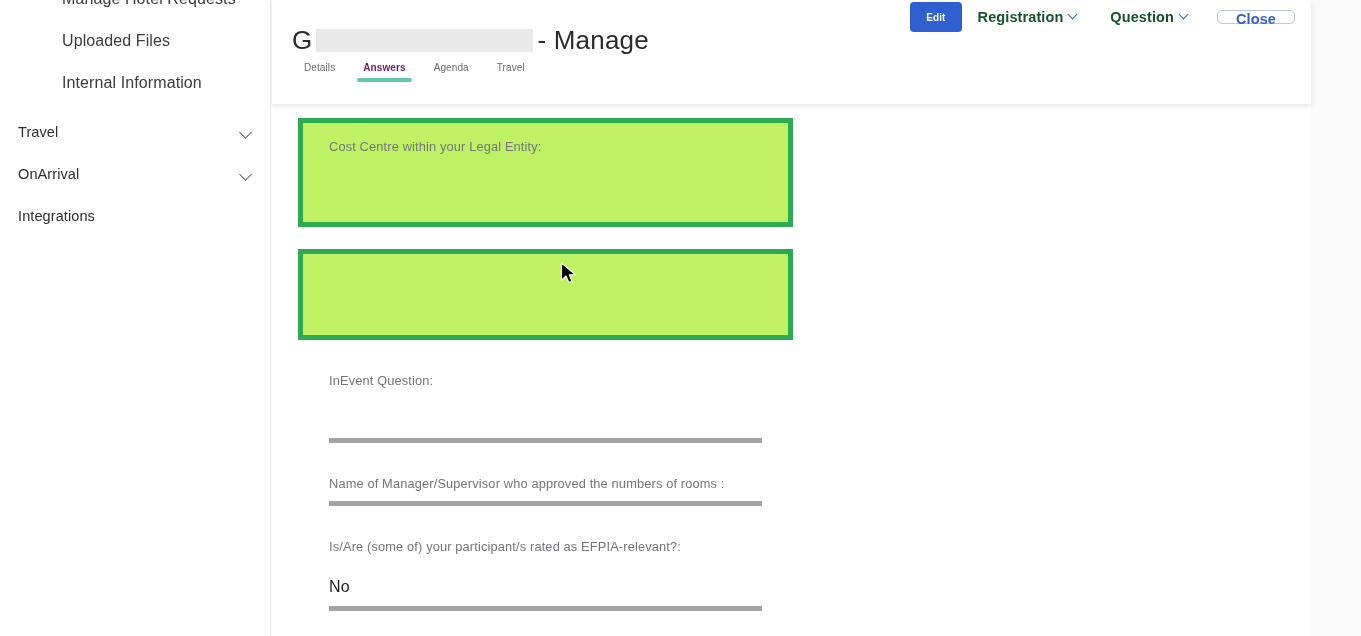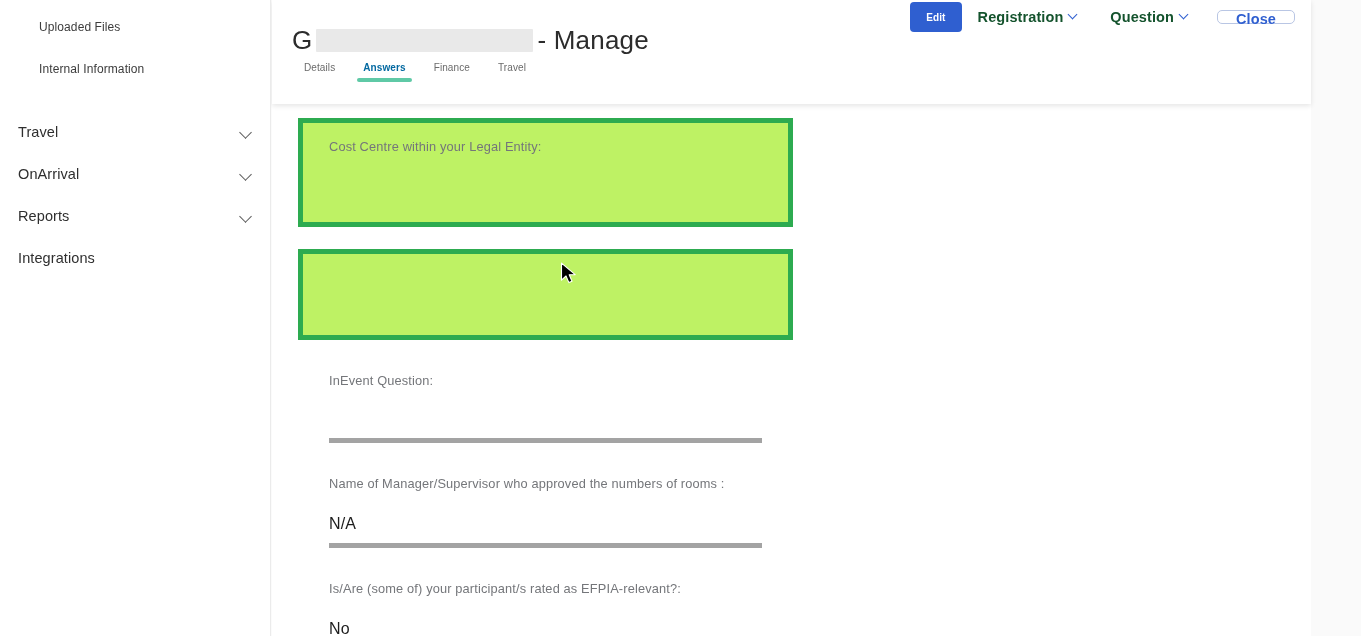--- a/index.html
+++ b/index.html
@@ -32,22 +32,23 @@
   }
   
   #sidebar-scroll {
     position: absolute;
     left: 0; top: -22px;
     width: 271px;
   }
   .nav-sub {
     height: 42px;
     display: flex;
-    padding-left: 39px;
-    font-size: 12px;
+    align-items: center;
+    padding-left: 62px;
+    font-size: 16px;
     color: #3c3c3c;
     letter-spacing: .1px;
     white-space: nowrap;
   }
   .nav-top {
     height: 42px;
     display: flex;
     align-items: center;
     justify-content: space-between;
     padding: 0 18px 0 18px;
@@ -201,21 +202,21 @@
     position: relative;
     font-size: 10px;
     color: #6b6b6b;
     padding: 0 14px 14px 14px;
     cursor: pointer;
     white-space: nowrap;
     letter-spacing: .1px;
   }
   .tab:first-child { padding-left: 12px; }
   .tab.active {
-    color: #0369a1;
+    color: #701a75;
     font-weight: 700;
   }
   .tab.active::after {
     content: "";
     position: absolute;
     left: 8px; right: 8px;
     bottom: 5px;
     height: 4px;
     background: #5fc9a6;
     border-radius: 2px;
@@ -304,24 +305,20 @@
         <div class="nav-sub">
           <span>Internal Information</span>
         </div>
         <div class="nav-gap"></div>
         <div class="nav-top">
           <span>Travel</span>
           <span class="chev"></span>
         </div>
         <div class="nav-top">
           <span>OnArrival</span>
-          <span class="chev"></span>
-        </div>
-        <div class="nav-top">
-          <span>Reports</span>
           <span class="chev"></span>
         </div>
         <div class="nav-top">
           <span>Integrations</span>
         </div>
       </div>
   </nav>
 
   <div id="right-gutter"></div>
 
@@ -349,21 +346,21 @@
             <span class="caret"></span>
           </button>
 
           <button class="btn-outline">Close</button>
         </div>
       </div>
 
       <div id="tabs">
           <div class="tab"><span>Details</span></div>
           <div class="tab active"><span>Answers</span></div>
-          <div class="tab"><span>Finance</span></div>
+          <div class="tab"><span>Agenda</span></div>
           <div class="tab"><span>Travel</span></div>
         </div>
     </div>
 
     <div id="panel-body">
       <div class="answers-col" id="answers-col">
           <div class="field highlight" style="margin-top: 14px;">
             <div class="f-label">Cost Centre within your Legal Entity:</div>
             <div class="f-value empty" style="margin-top: 22px;"></div>
           </div>
@@ -372,21 +369,20 @@
           </div>
           <div class="field plain" style="margin-top: 32px;">
             <div class="f-inner">
               <div class="f-label">InEvent Question:</div>
               <div class="f-value empty" style="margin-top: 20px;"></div>
             </div>
           </div>
           <div class="field plain" style="margin-top: 32px;">
             <div class="f-inner">
               <div class="f-label">Name of Manager/Supervisor who approved the numbers of rooms :</div>
-              <div class="f-value" style="margin-top: 20px;">N/A</div>
             </div>
           </div>
           <div class="field plain" style="margin-top: 32px;">
             <div class="f-inner">
               <div class="f-label">Is/Are (some of) your participant/s rated as EFPIA-relevant?:</div>
               <div class="f-value" style="margin-top: 20px;">No</div>
             </div>
           </div>
         </div>
     </div>

